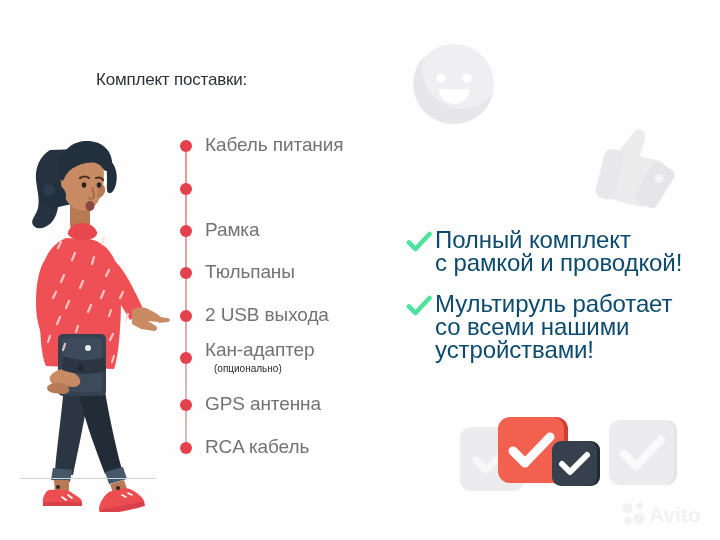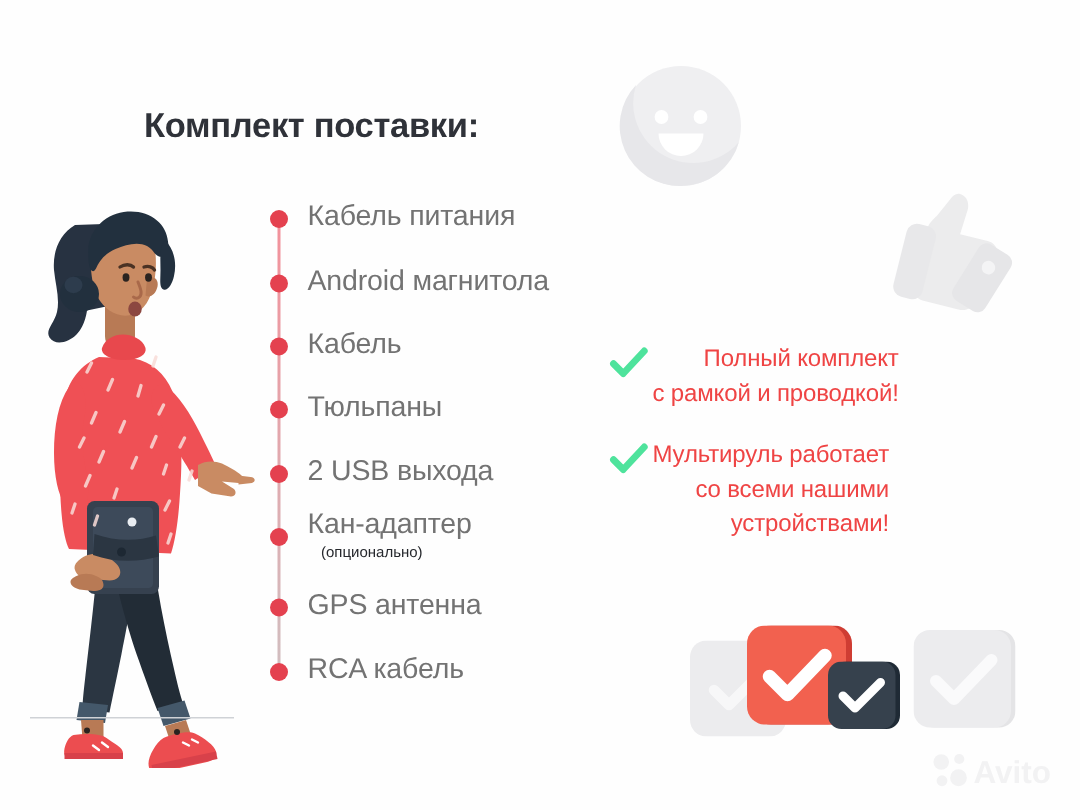--- a/index.html
+++ b/index.html
@@ -43,22 +43,22 @@
     width: 92px;
     height: 30px;
     opacity: 1;
   }
 
   
   .title {
     position: absolute;
     left: 96px;
     top: 70px;
-    font-size: 23px;
-    font-weight: bold;
+    font-size: 17px;
+    font-weight: normal;
     color: #2f3239;
     letter-spacing: -0.2px;
     white-space: nowrap;
   }
 
   
   .timeline {
     position: absolute;
     left: 0;
     top: 0;
@@ -112,26 +112,25 @@
     margin-bottom: 18px;
   }
   .check-ico {
     flex: 0 0 auto;
     width: 26px;
     height: 26px;
     margin-right: 3px;
     margin-top: 1px;
   }
   .benefit-text {
-    font-size: 16px;
+    font-size: 24px;
     line-height: 23px;
-    color: #ef4444;
+    color: #0c4a6e;
     white-space: pre-line;
     letter-spacing: -0.1px;
-    text-align: right;
   }
 
   
   .cbx-cluster {
     position: absolute;
     left: 460px;
     top: 415px;
     width: 240px;
     height: 90px;
   }
@@ -270,22 +269,21 @@
     <div class="tl-dot" style="top:140px"></div>
     <div class="tl-dot" style="top:183px"></div>
     <div class="tl-dot" style="top:225px"></div>
     <div class="tl-dot" style="top:267px"></div>
     <div class="tl-dot" style="top:310px"></div>
     <div class="tl-dot" style="top:352px"></div>
     <div class="tl-dot" style="top:399px"></div>
     <div class="tl-dot" style="top:442px"></div>
 
     <div class="tl-label" style="top:134px">Кабель питания</div>
-    <div class="tl-label" style="top:177px">Android магнитола</div>
-    <div class="tl-label" style="top:219px">Кабель</div>
+    <div class="tl-label" style="top:219px">Рамка</div>
     <div class="tl-label" style="top:261px">Тюльпаны</div>
     <div class="tl-label" style="top:304px">2 USB выхода</div>
     <div class="tl-label" style="top:339px">Кан-адаптер</div>
     <div class="tl-sub" style="top:363px">(опционально)</div>
     <div class="tl-label" style="top:393px">GPS антенна</div>
     <div class="tl-label" style="top:436px">RCA кабель</div>
   </div>
 
   <div class="benefits">
 

